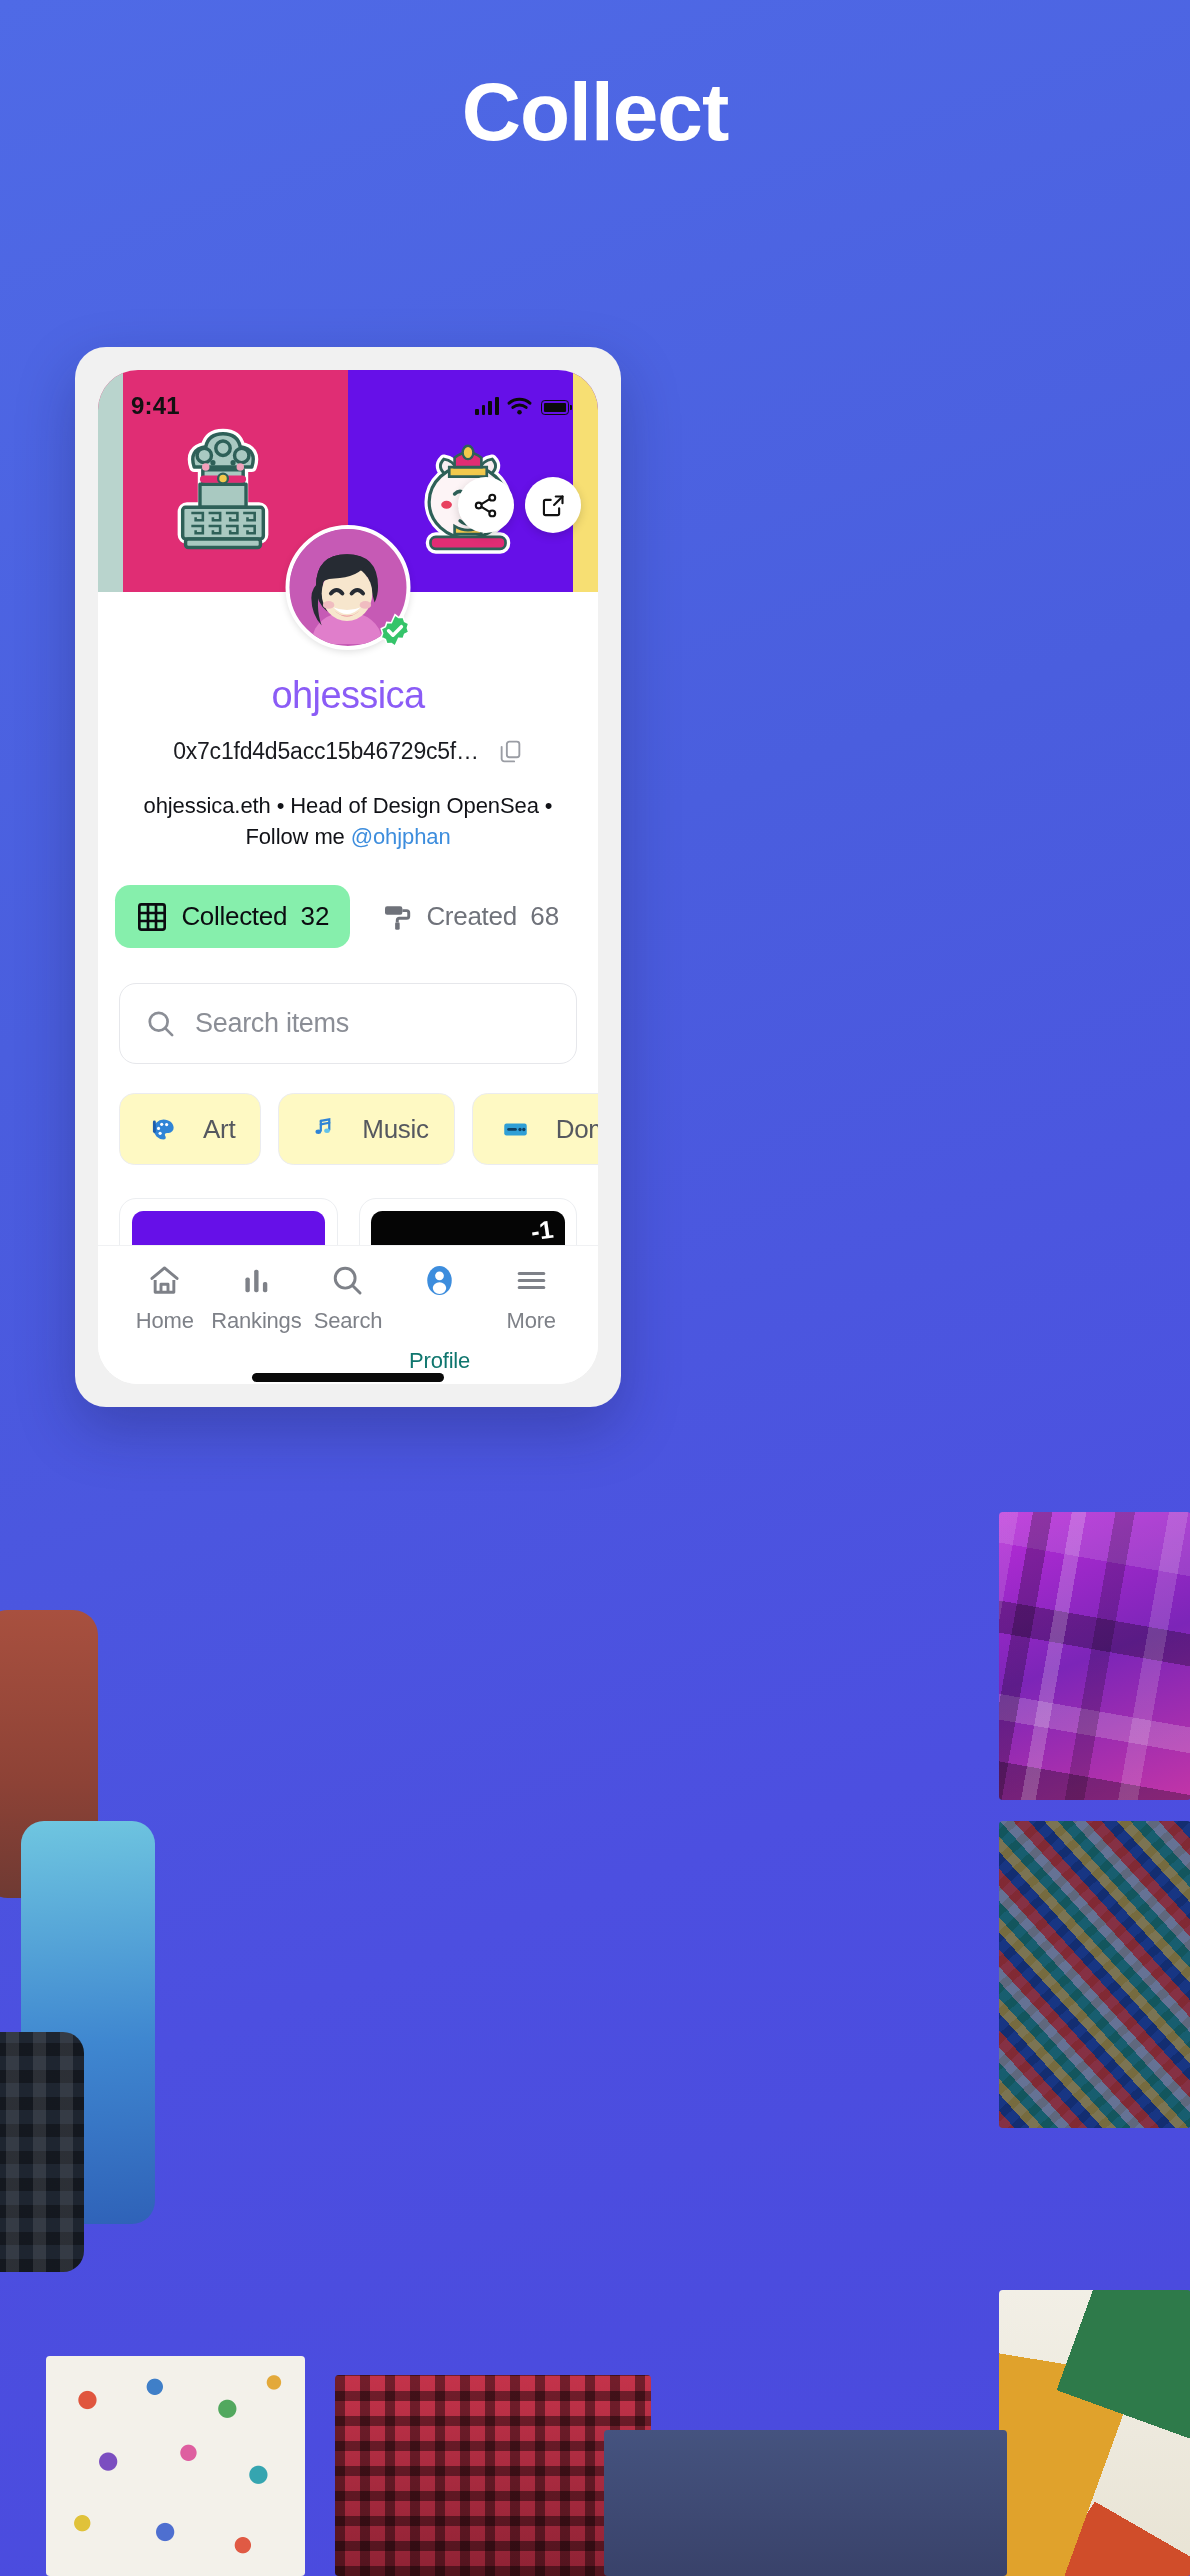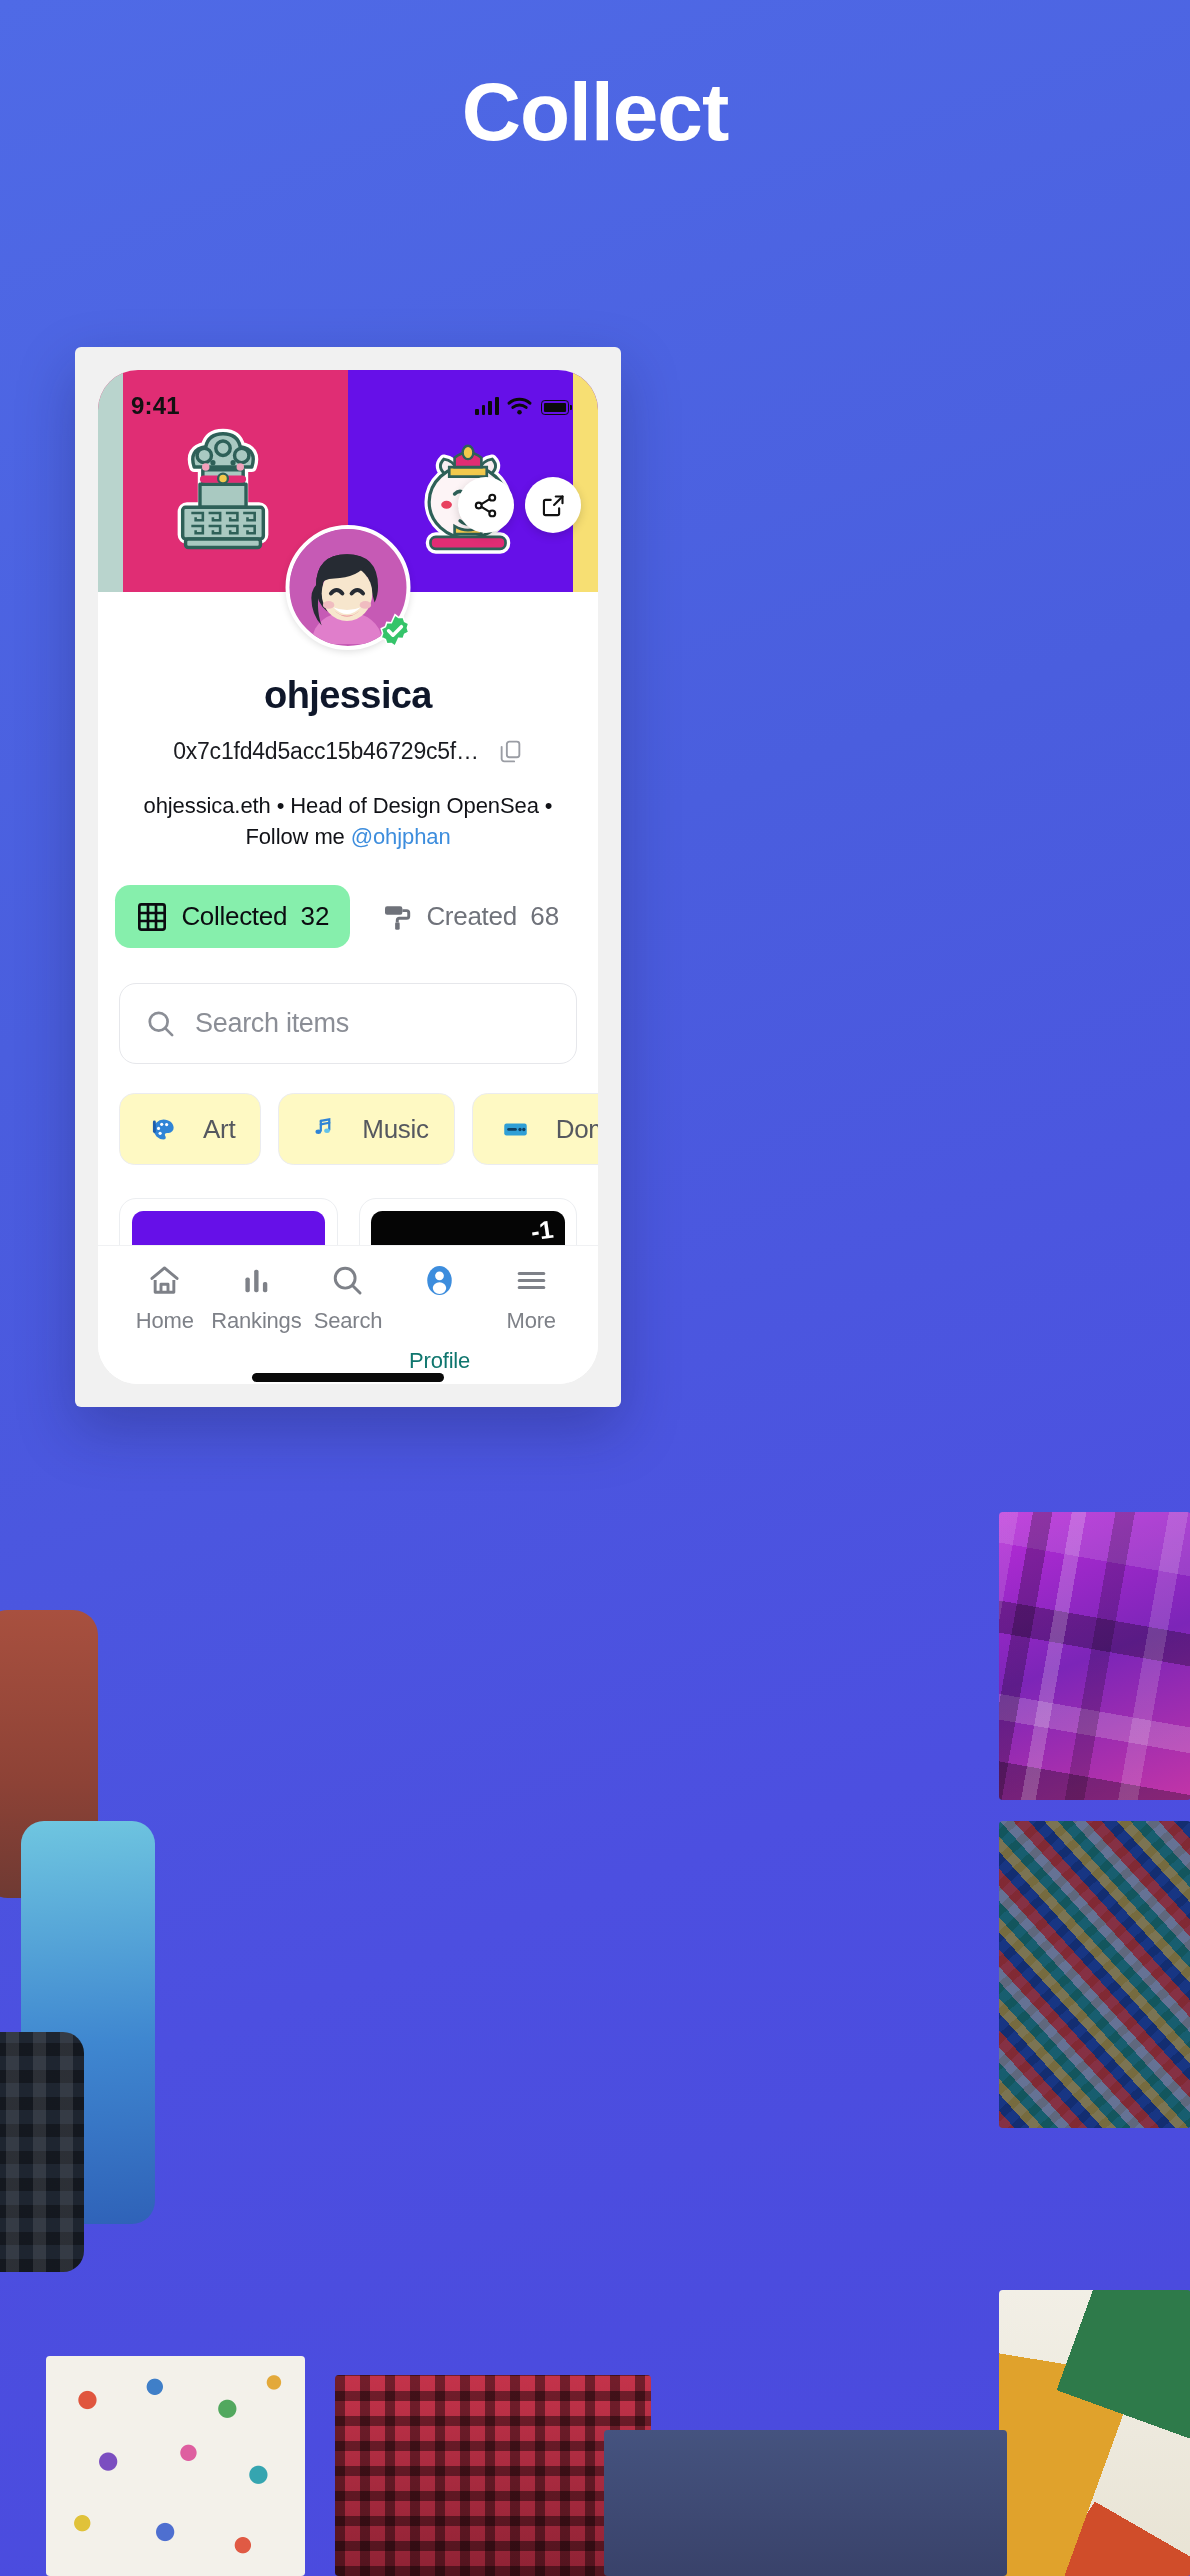--- a/index.html
+++ b/index.html
@@ -31,21 +31,21 @@
     margin-top:27px;
     font-size:52px; font-weight:400; color:#f2f3fd;
     line-height:1.22; letter-spacing:-0.5px;
   }
 
   
   .phone{
     position:absolute; left:75px; top:347px;
     width:546px; height:1060px;
     background:#f1f1f1;
-    border-radius:6px;
+    border-radius:31px;
     box-shadow:0 23px 58px rgba(20,20,70,.28);
     padding:23px;
     z-index:10;
   }
   .screen{
     position:relative;
     width:100%; height:100%;
     background:#ffffff;
     border-radius:40px;
     overflow:hidden;
@@ -134,21 +134,21 @@
     width:35px; height:35px;
   }
 
   
   .body{
     padding:82px 0 0 0;
     background:#fff;
     text-align:center;
   }
   .uname{
-    font-size:38px; font-weight:bold; color:#0f172a;
+    font-size:38px; font-weight:normal; color:#8b5cf6;
     letter-spacing:-0.6px;
   }
   .addr-row{
     margin-top:21px;
     display:flex; align-items:center; justify-content:center; gap:19px;
   }
   .addr{ font-size:23px; color:#1a1b20; letter-spacing:-0.2px; }
   .copy-ic{ width:25px; height:27px; }
   .bio{
     margin:25px 33px 0 33px;

